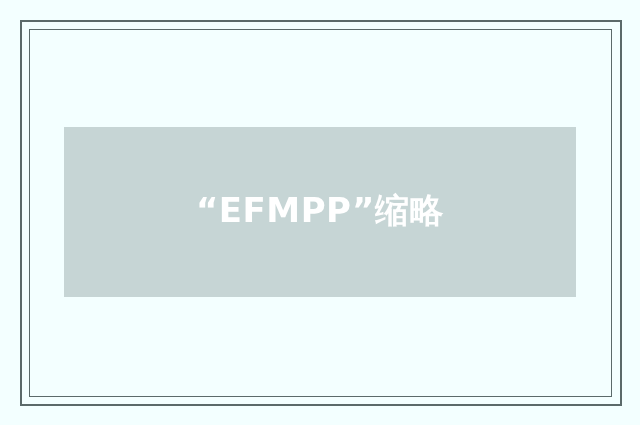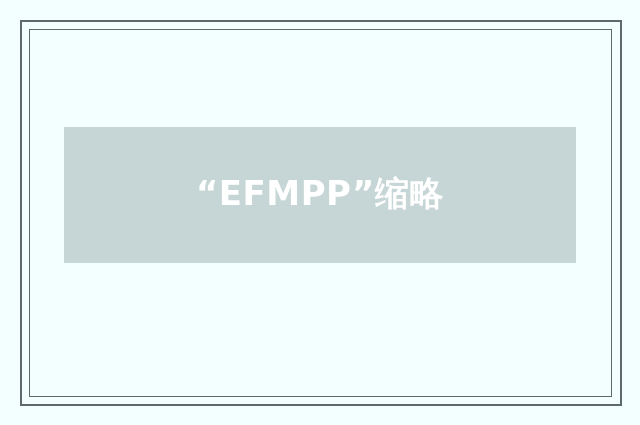--- a/index.html
+++ b/index.html
@@ -18,21 +18,21 @@
     }
     .inner-frame {
       position: absolute;
       left: 29px; top: 29px;
       width: 581px; height: 366px;
       border: 1px solid #5b6a6a;
     }
     .thumb-box {
       position: absolute;
       left: 64px; top: 127px;
-      width: 512px; height: 136px;
+      width: 512px; height: 170px;
       background: #c6d5d5;
       display: flex; align-items: center; justify-content: center;
     }
     .thumb-text {
       color: #ffffff;
       font-size: 34px;
       font-weight: bold;
       letter-spacing: 0.5px;
       margin-top: -2px;
     }

